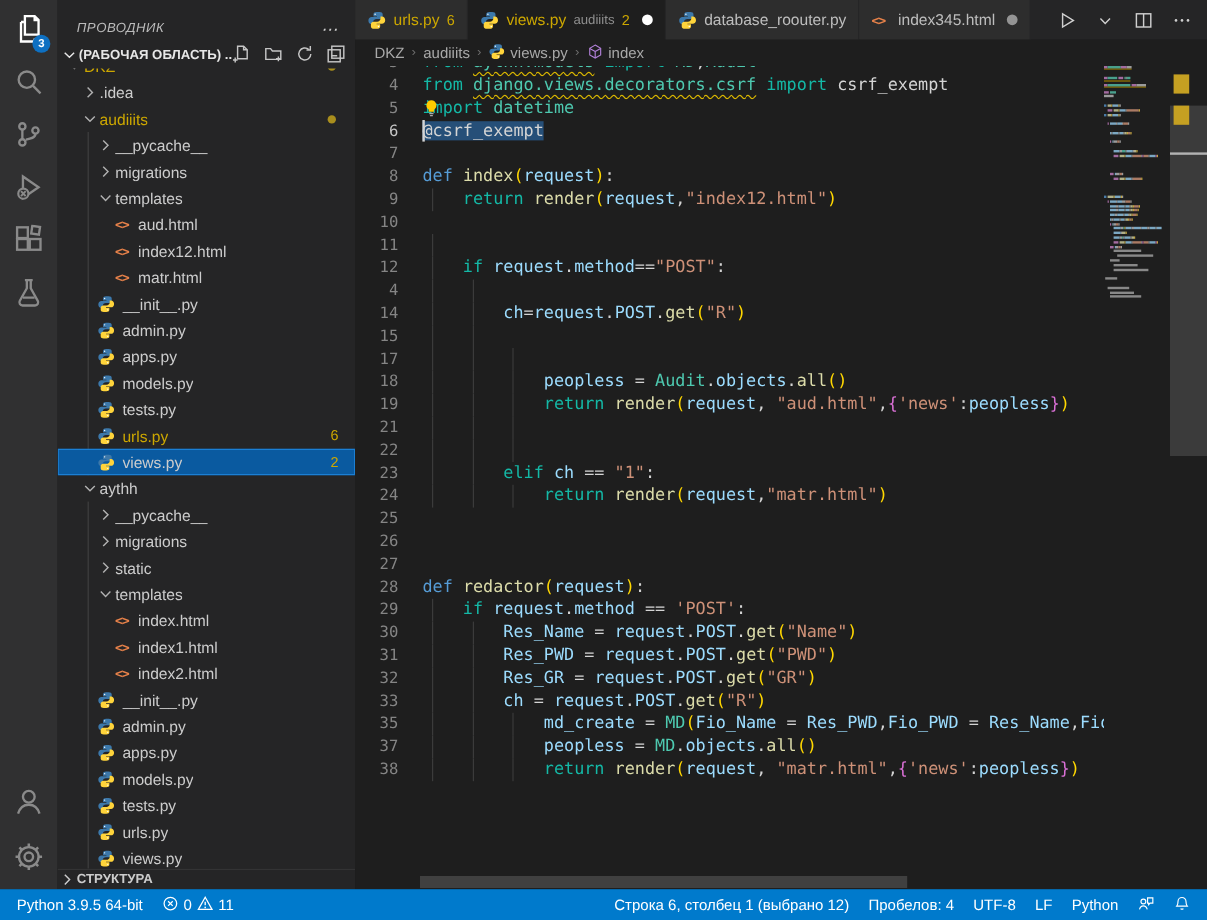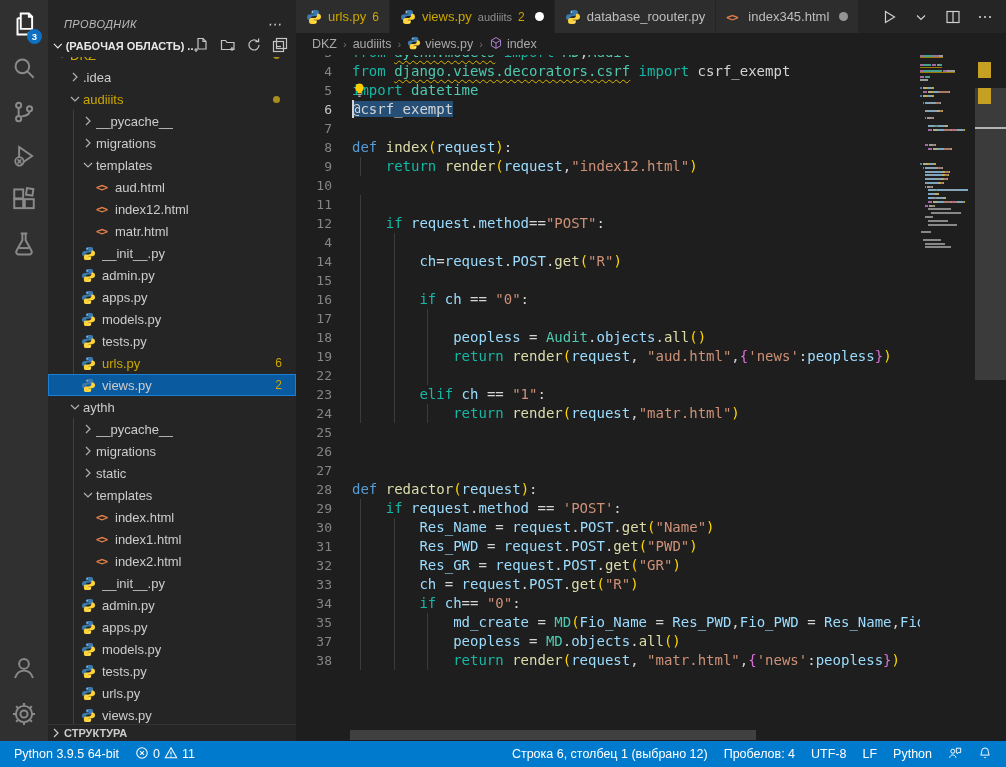--- a/index.html
+++ b/index.html
@@ -569,37 +569,36 @@
             <div class="cline"><span class="lnum cur">6</span><span class="ltext"><span class="tk-pl selhl">@csrf_exempt</span><span id="cursor" style="left: 20px; top: 0px;"></span></span></div>
             <div class="cline"><span class="lnum">7</span><span class="ltext"></span></div>
             <div class="cline"><span class="lnum">8</span><span class="ltext"><span class="tk-df">def</span><span class="tk-pl"> </span><span class="tk-fn">index</span><span class="tk-p1">(</span><span class="tk-vr">request</span><span class="tk-p1">)</span><span class="tk-pl">:</span></span></div>
             <div class="cline"><span class="lnum">9</span><span class="ltext"><span class="guide" style="left: 28px;"></span><span class="tk-pl">    </span><span class="tk-kw">return</span><span class="tk-pl"> </span><span class="tk-fn">render</span><span class="tk-p1">(</span><span class="tk-vr">request</span><span class="tk-pl">,</span><span class="tk-st">"index12.html"</span><span class="tk-p1">)</span></span></div>
             <div class="cline"><span class="lnum">10</span></div>
             <div class="cline"><span class="lnum">11</span><span class="ltext"><span class="guide" style="left: 28px;"></span></span></div>
             <div class="cline"><span class="lnum">12</span><span class="ltext"><span class="guide" style="left: 28px;"></span><span class="tk-pl">    </span><span class="tk-kw">if</span><span class="tk-pl"> </span><span class="tk-vr">request</span><span class="tk-pl">.</span><span class="tk-vr">method</span><span class="tk-pl">==</span><span class="tk-st">"POST"</span><span class="tk-pl">:</span></span></div>
             <div class="cline"><span class="lnum">4</span><span class="ltext"><span class="guide" style="left: 28px;"></span><span class="guide" style="left: 61.7px;"></span></span></div>
             <div class="cline"><span class="lnum">14</span><span class="ltext"><span class="guide" style="left: 28px;"></span><span class="guide" style="left: 61.7px;"></span><span class="tk-pl">        </span><span class="tk-vr">ch</span><span class="tk-pl">=</span><span class="tk-vr">request</span><span class="tk-pl">.</span><span class="tk-vr">POST</span><span class="tk-pl">.</span><span class="tk-fn">get</span><span class="tk-p1">(</span><span class="tk-st">"R"</span><span class="tk-p1">)</span></span></div>
             <div class="cline"><span class="lnum">15</span><span class="ltext"><span class="guide" style="left: 28px;"></span><span class="guide" style="left: 61.7px;"></span></span></div>
-            <div class="cline"><span class="lnum">16</span><span class="ltext"><span class="guide" style="left: 28px;"></span><span class="guide" style="left: 61.7px;"></span><span class="tk-pl">        </span><span class="tk-kw">if</span><span class="tk-pl"> </span><span class="tk-vr">ch</span><span class="tk-pl"> == </span><span class="tk-st">"0"</span><span class="tk-pl">:</span></span></div>
             <div class="cline"><span class="lnum">17</span><span class="ltext"><span class="guide" style="left: 28px;"></span><span class="guide" style="left: 61.7px;"></span><span class="guide" style="left: 95.4px;"></span></span></div>
             <div class="cline"><span class="lnum">18</span><span class="ltext"><span class="guide" style="left: 28px;"></span><span class="guide" style="left: 61.7px;"></span><span class="guide" style="left: 95.4px;"></span><span class="tk-pl">            </span><span class="tk-vr">peopless</span><span class="tk-pl"> = </span><span class="tk-cl">Audit</span><span class="tk-pl">.</span><span class="tk-vr">objects</span><span class="tk-pl">.</span><span class="tk-fn">all</span><span class="tk-p1">()</span></span></div>
             <div class="cline"><span class="lnum">19</span><span class="ltext"><span class="guide" style="left: 28px;"></span><span class="guide" style="left: 61.7px;"></span><span class="guide" style="left: 95.4px;"></span><span class="tk-pl">            </span><span class="tk-kw">return</span><span class="tk-pl"> </span><span class="tk-fn">render</span><span class="tk-p1">(</span><span class="tk-vr">request</span><span class="tk-pl">, </span><span class="tk-st">"aud.html"</span><span class="tk-pl">,</span><span class="tk-p2">{</span><span class="tk-st">'news'</span><span class="tk-pl">:</span><span class="tk-vr">peopless</span><span class="tk-p2">}</span><span class="tk-p1">)</span></span></div>
+            <div class="cline"><span class="lnum">21</span><span class="ltext"><span class="guide" style="left: 28px;"></span><span class="guide" style="left: 61.7px;"></span><span class="guide" style="left: 95.4px;"></span></span></div>
             <div class="cline"><span class="lnum">22</span><span class="ltext"><span class="guide" style="left: 28px;"></span><span class="guide" style="left: 61.7px;"></span><span class="guide" style="left: 95.4px;"></span></span></div>
             <div class="cline"><span class="lnum">23</span><span class="ltext"><span class="guide" style="left: 28px;"></span><span class="guide" style="left: 61.7px;"></span><span class="tk-pl">        </span><span class="tk-kw">elif</span><span class="tk-pl"> </span><span class="tk-vr">ch</span><span class="tk-pl"> == </span><span class="tk-st">"1"</span><span class="tk-pl">:</span></span></div>
             <div class="cline"><span class="lnum">24</span><span class="ltext"><span class="guide" style="left: 28px;"></span><span class="guide" style="left: 61.7px;"></span><span class="guide" style="left: 95.4px;"></span><span class="tk-pl">            </span><span class="tk-kw">return</span><span class="tk-pl"> </span><span class="tk-fn">render</span><span class="tk-p1">(</span><span class="tk-vr">request</span><span class="tk-pl">,</span><span class="tk-st">"matr.html"</span><span class="tk-p1">)</span></span></div>
             <div class="cline"><span class="lnum">25</span><span class="ltext"></span></div>
             <div class="cline"><span class="lnum">26</span><span class="ltext"></span></div>
             <div class="cline"><span class="lnum">27</span><span class="ltext"></span></div>
             <div class="cline"><span class="lnum">28</span><span class="ltext"><span class="tk-df">def</span><span class="tk-pl"> </span><span class="tk-fn">redactor</span><span class="tk-p1">(</span><span class="tk-vr">request</span><span class="tk-p1">)</span><span class="tk-pl">:</span></span></div>
             <div class="cline"><span class="lnum">29</span><span class="ltext"><span class="guide" style="left: 28px;"></span><span class="tk-pl">    </span><span class="tk-kw">if</span><span class="tk-pl"> </span><span class="tk-vr">request</span><span class="tk-pl">.</span><span class="tk-vr">method</span><span class="tk-pl"> == </span><span class="tk-st">'POST'</span><span class="tk-pl">:</span></span></div>
             <div class="cline"><span class="lnum">30</span><span class="ltext"><span class="guide" style="left: 28px;"></span><span class="guide" style="left: 61.7px;"></span><span class="tk-pl">        </span><span class="tk-vr">Res_Name</span><span class="tk-pl"> = </span><span class="tk-vr">request</span><span class="tk-pl">.</span><span class="tk-vr">POST</span><span class="tk-pl">.</span><span class="tk-fn">get</span><span class="tk-p1">(</span><span class="tk-st">"Name"</span><span class="tk-p1">)</span></span></div>
             <div class="cline"><span class="lnum">31</span><span class="ltext"><span class="guide" style="left: 28px;"></span><span class="guide" style="left: 61.7px;"></span><span class="tk-pl">        </span><span class="tk-vr">Res_PWD</span><span class="tk-pl"> = </span><span class="tk-vr">request</span><span class="tk-pl">.</span><span class="tk-vr">POST</span><span class="tk-pl">.</span><span class="tk-fn">get</span><span class="tk-p1">(</span><span class="tk-st">"PWD"</span><span class="tk-p1">)</span></span></div>
             <div class="cline"><span class="lnum">32</span><span class="ltext"><span class="guide" style="left: 28px;"></span><span class="guide" style="left: 61.7px;"></span><span class="tk-pl">        </span><span class="tk-vr">Res_GR</span><span class="tk-pl"> = </span><span class="tk-vr">request</span><span class="tk-pl">.</span><span class="tk-vr">POST</span><span class="tk-pl">.</span><span class="tk-fn">get</span><span class="tk-p1">(</span><span class="tk-st">"GR"</span><span class="tk-p1">)</span></span></div>
             <div class="cline"><span class="lnum">33</span><span class="ltext"><span class="guide" style="left: 28px;"></span><span class="guide" style="left: 61.7px;"></span><span class="tk-pl">        </span><span class="tk-vr">ch</span><span class="tk-pl"> = </span><span class="tk-vr">request</span><span class="tk-pl">.</span><span class="tk-vr">POST</span><span class="tk-pl">.</span><span class="tk-fn">get</span><span class="tk-p1">(</span><span class="tk-st">"R"</span><span class="tk-p1">)</span></span></div>
-            <div class="cline"><span class="lnum">34</span><span class="ltext"><span class="guide" style="left: 28px;"></span><span class="guide" style="left: 61.7px;"></span><span class="tk-pl">        </span><span class="tk-kw">if</span><span class="tk-pl"> </span><span class="tk-vr">ch</span><span class="tk-pl">== </span><span class="tk-st">"0"</span><span class="tk-pl">:</span></span></div>
             <div class="cline"><span class="lnum">35</span><span class="ltext"><span class="guide" style="left: 28px;"></span><span class="guide" style="left: 61.7px;"></span><span class="guide" style="left: 95.4px;"></span><span class="tk-pl">            </span><span class="tk-vr">md_create</span><span class="tk-pl"> = </span><span class="tk-cl">MD</span><span class="tk-p1">(</span><span class="tk-vr">Fio_Name</span><span class="tk-pl"> = </span><span class="tk-vr">Res_PWD</span><span class="tk-pl">,</span><span class="tk-vr">Fio_PWD</span><span class="tk-pl"> = </span><span class="tk-vr">Res_Name</span><span class="tk-pl">,</span><span class="tk-vr">Fio_GR</span></span></div>
             <div class="cline"><span class="lnum">37</span><span class="ltext"><span class="guide" style="left: 28px;"></span><span class="guide" style="left: 61.7px;"></span><span class="guide" style="left: 95.4px;"></span><span class="tk-pl">            </span><span class="tk-vr">peopless</span><span class="tk-pl"> = </span><span class="tk-cl">MD</span><span class="tk-pl">.</span><span class="tk-vr">objects</span><span class="tk-pl">.</span><span class="tk-fn">all</span><span class="tk-p1">()</span></span></div>
             <div class="cline"><span class="lnum">38</span><span class="ltext"><span class="guide" style="left: 28px;"></span><span class="guide" style="left: 61.7px;"></span><span class="guide" style="left: 95.4px;"></span><span class="tk-pl">            </span><span class="tk-kw">return</span><span class="tk-pl"> </span><span class="tk-fn">render</span><span class="tk-p1">(</span><span class="tk-vr">request</span><span class="tk-pl">, </span><span class="tk-st">"matr.html"</span><span class="tk-pl">,</span><span class="tk-p2">{</span><span class="tk-st">'news'</span><span class="tk-pl">:</span><span class="tk-vr">peopless</span><span class="tk-p2">}</span><span class="tk-p1">)</span></span></div>
           </div>
       </div>
       <div id="minimap">
           <div class="mrow"><i style="width: 3px; background: rgb(163, 107, 160);"></i><i style="width: 11px; background: rgb(73, 160, 140);"></i><i style="width: 5px; background: rgb(163, 107, 160);"></i><i style="width: 4px; background: rgb(155, 155, 155);"></i></div>
           <div class="msq" style="width: 23px;"></div>
           <div class="mrow"></div>
           <div class="mrow"><i style="width: 3px; background: rgb(163, 107, 160);"></i><i style="width: 8px; background: rgb(73, 160, 140);"></i><i style="width: 1px; background: transparent;"></i><i style="width: 4px; background: rgb(163, 107, 160);"></i><i style="width: 1px; background: transparent;"></i><i style="width: 1px; background: rgb(73, 160, 140);"></i><i style="width: 1px; background: rgb(155, 155, 155);"></i><i style="width: 3px; background: rgb(73, 160, 140);"></i></div>

